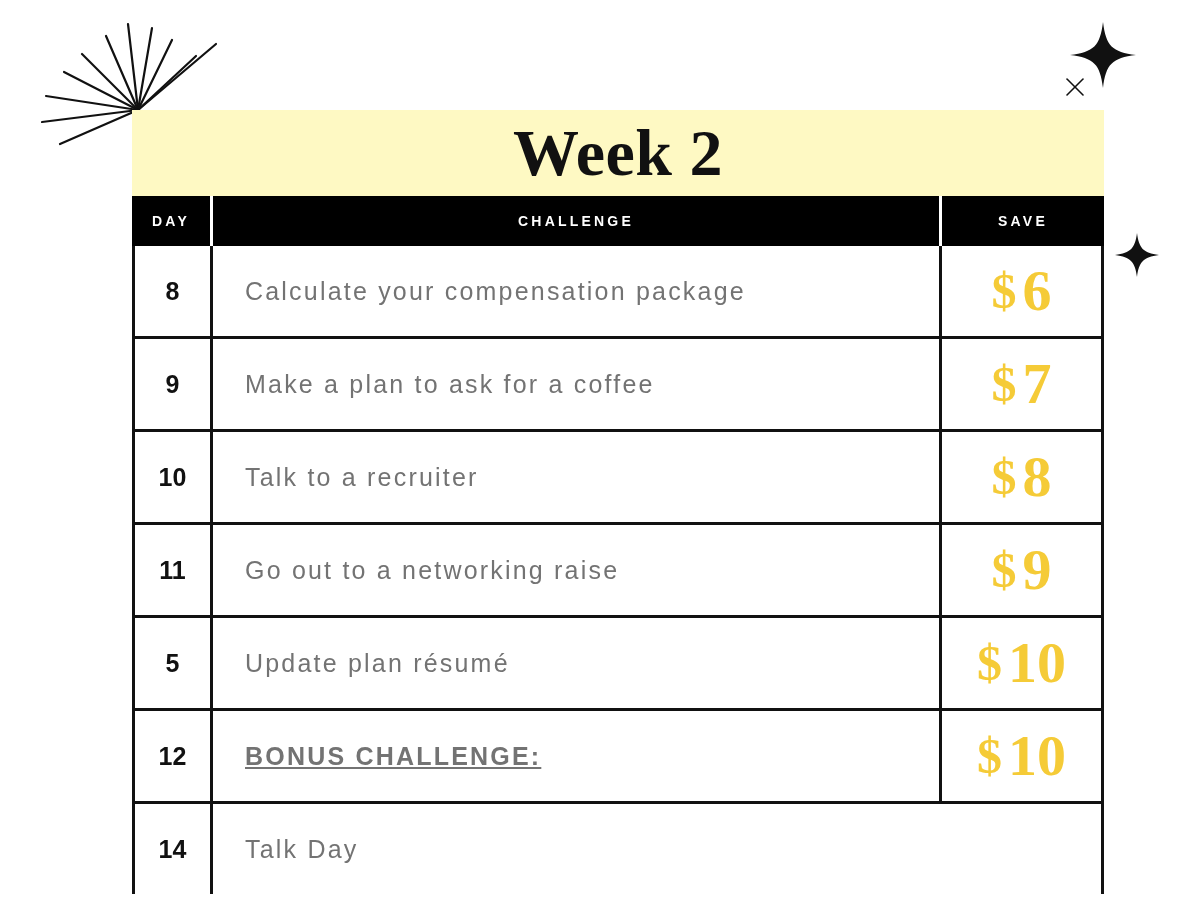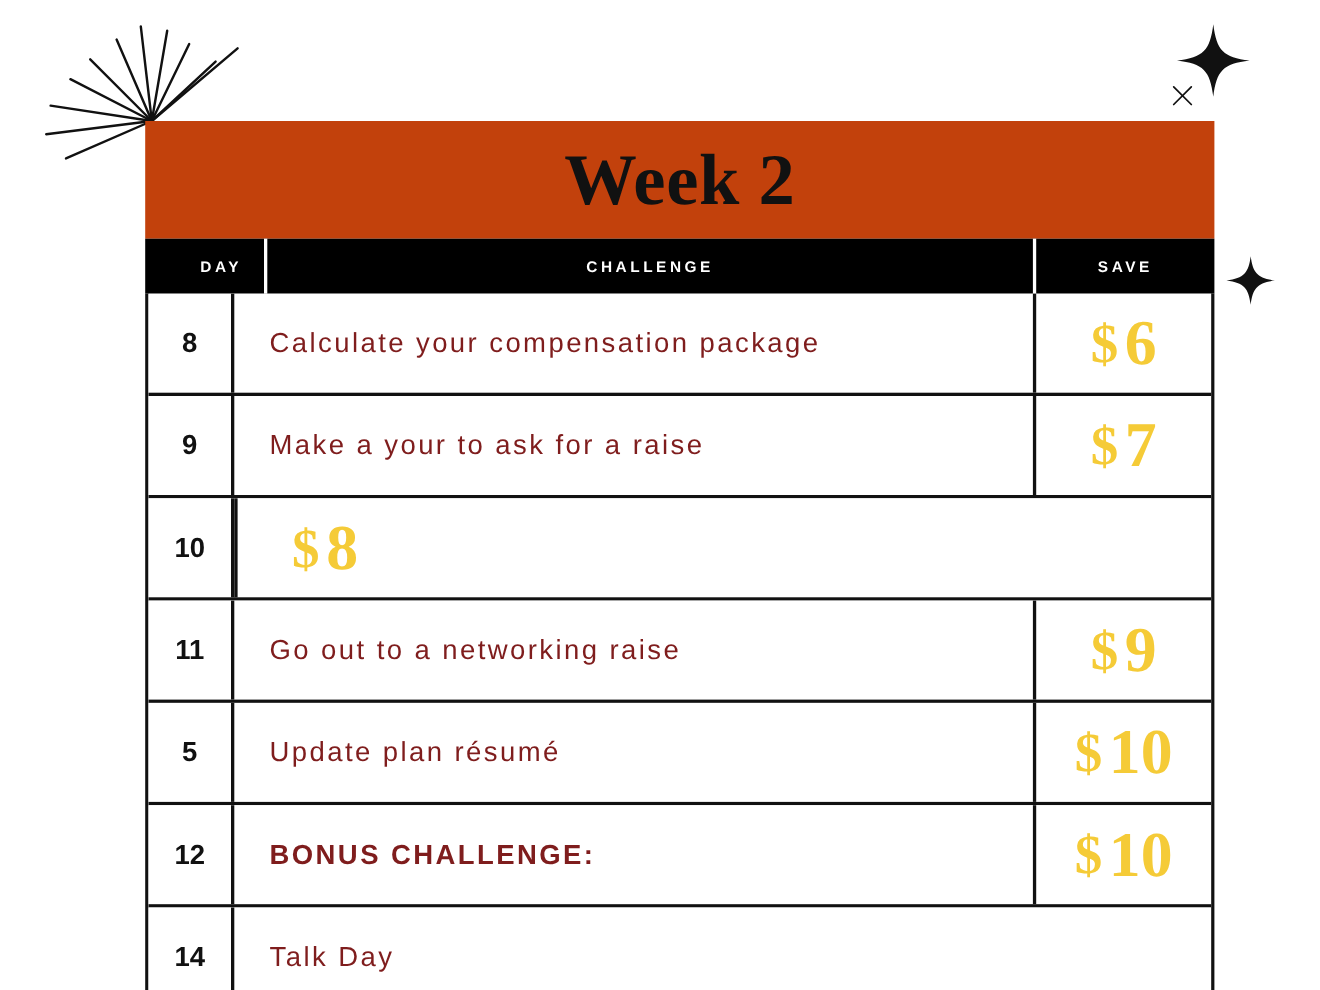--- a/index.html
+++ b/index.html
@@ -52,22 +52,22 @@
 
   
   .sheet {
     position: absolute;
     left: 132px;
     top: 110px;
     width: 972px;
   }
 
   .title-bar {
-    background: #c2410c;
-    height: 107px;
+    background: #fef9c3;
+    height: 86px;
     display: flex;
     align-items: center;
     justify-content: center;
   }
   .title-text {
     font-family: "Liberation Serif", serif;
     font-weight: 700;
     font-size: 66px;
     line-height: 1;
     color: #111111;
@@ -81,21 +81,21 @@
   }
   .head-cell {
     color: #ffffff;
     font-size: 14px;
     letter-spacing: 3.2px;
     font-weight: 700;
     display: flex;
     align-items: center;
     justify-content: center;
   }
-  .col-day   { width: 78px; flex: 0 0 78px; margin-left: 30px; }
+  .col-day   { width: 78px; flex: 0 0 78px; }
   .col-chal  { flex: 1 1 auto; text-align: right; }
   .col-save  { width: 162px; flex: 0 0 162px; }
 
   .head-row .col-day  { border-right: 3px solid #ffffff; }
   .head-row .col-save { border-left: 3px solid #ffffff; }
 
   .rows {
     border-left: 3px solid #111111;
     border-right: 3px solid #111111;
   }
@@ -120,24 +120,25 @@
     font-weight: 700;
     color: #111111;
   }
   .cell-chal {
     flex: 1 1 auto;
     display: flex;
     align-items: center;
     padding-left: 32px;
     font-size: 25px;
     letter-spacing: 2.2px;
-    color: #7f1d1d;
+    color: #737373;
   }
   .cell-chal .bonus {
     font-weight: 700;
+    text-decoration: underline;
     margin-right: 8px;
   }
   .cell-save {
     width: 159px;
     flex: 0 0 159px;
     border-left: 3px solid #111111;
     display: flex;
     align-items: center;
     justify-content: center;
     color: #f5cb37;
@@ -214,30 +215,33 @@
         </div>
         <div class="cell-save">
           <span class="dollar">$</span>
           <span>6</span>
         </div>
       </div>
 
       <div class="row">
         <div class="cell-day">9</div>
         <div class="cell-chal">
-          <span>Make a your to ask for a raise</span>
+          <span>Make a plan to ask for a coffee</span>
         </div>
         <div class="cell-save">
           <span class="dollar">$</span>
           <span>7</span>
         </div>
       </div>
 
       <div class="row">
         <div class="cell-day">10</div>
+        <div class="cell-chal">
+          <span>Talk to a recruiter</span>
+        </div>
         <div class="cell-save">
           <span class="dollar">$</span>
           <span>8</span>
         </div>
       </div>
 
       <div class="row">
         <div class="cell-day">11</div>
         <div class="cell-chal">
           <span>Go out to a networking raise</span>

